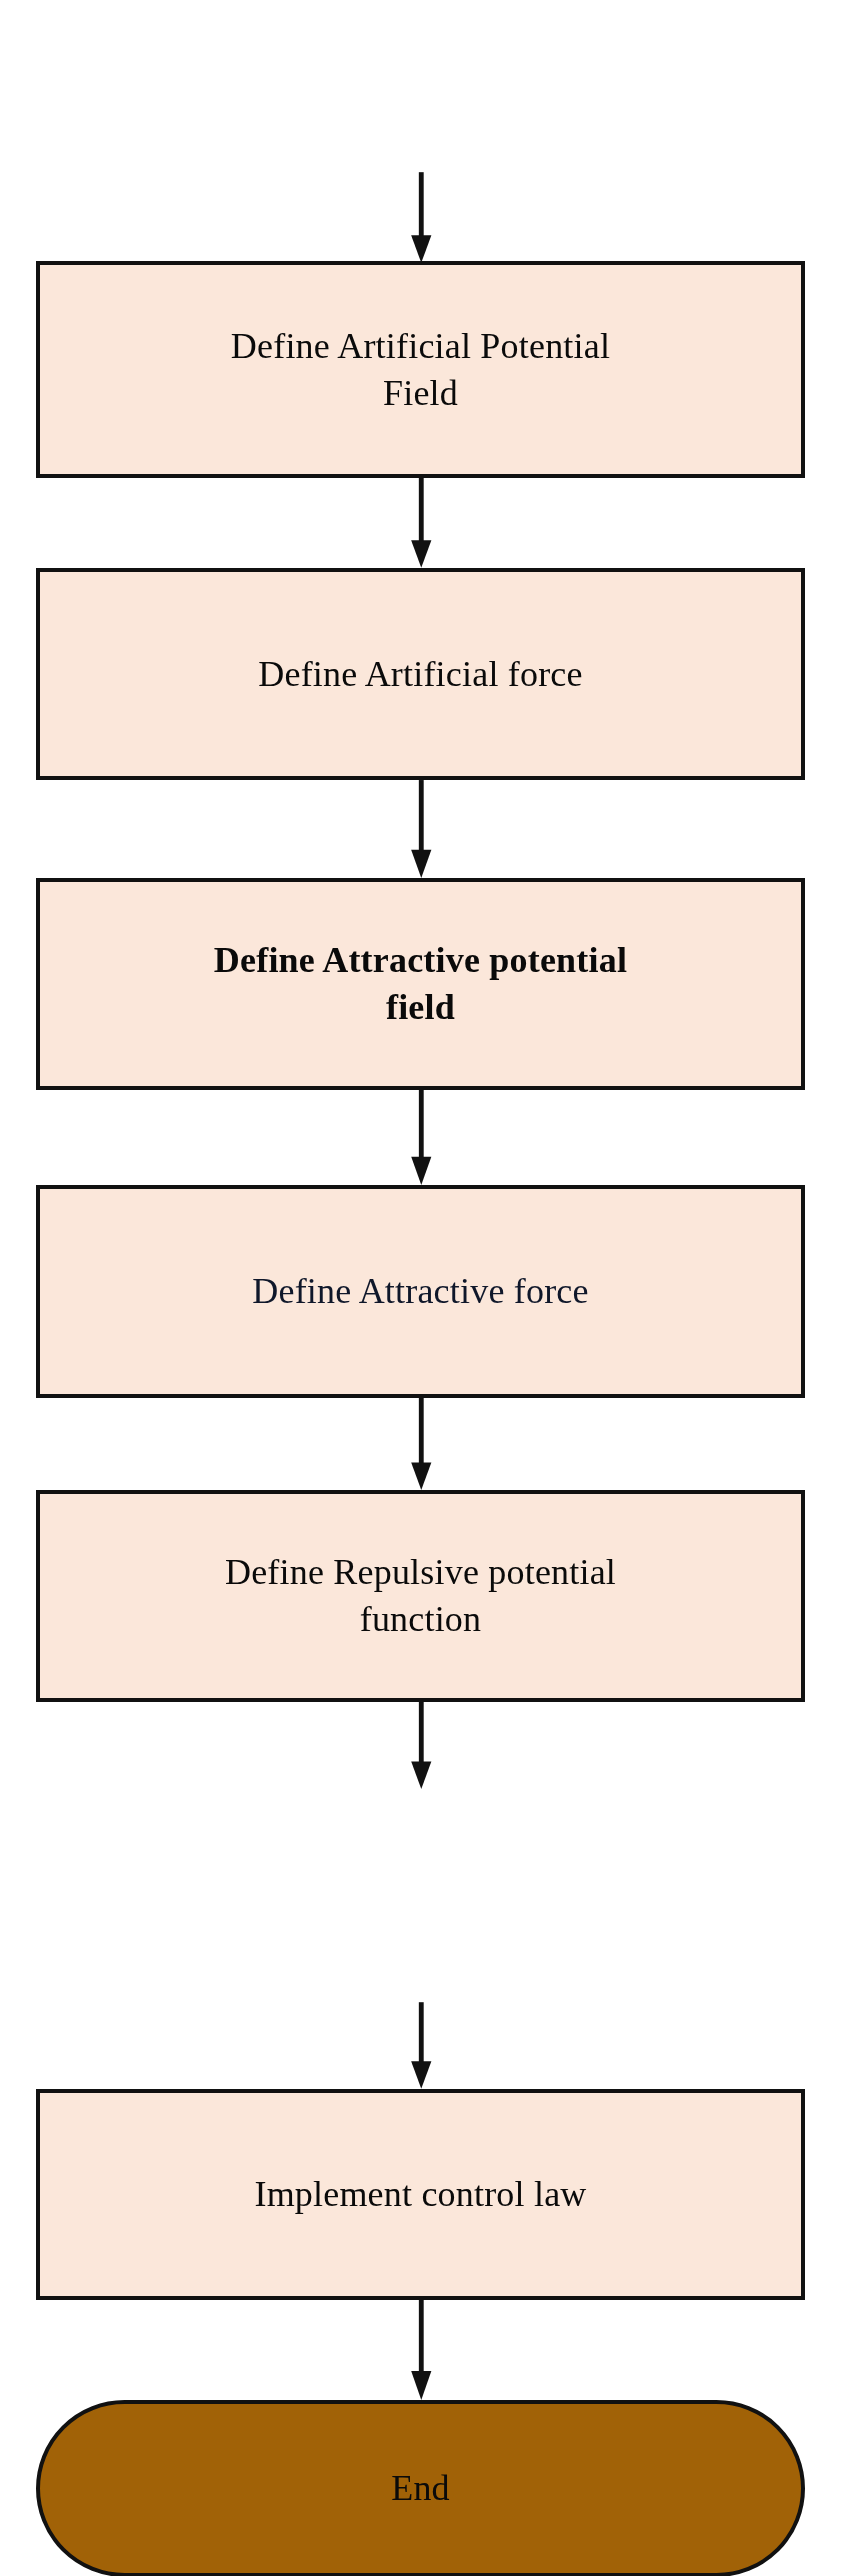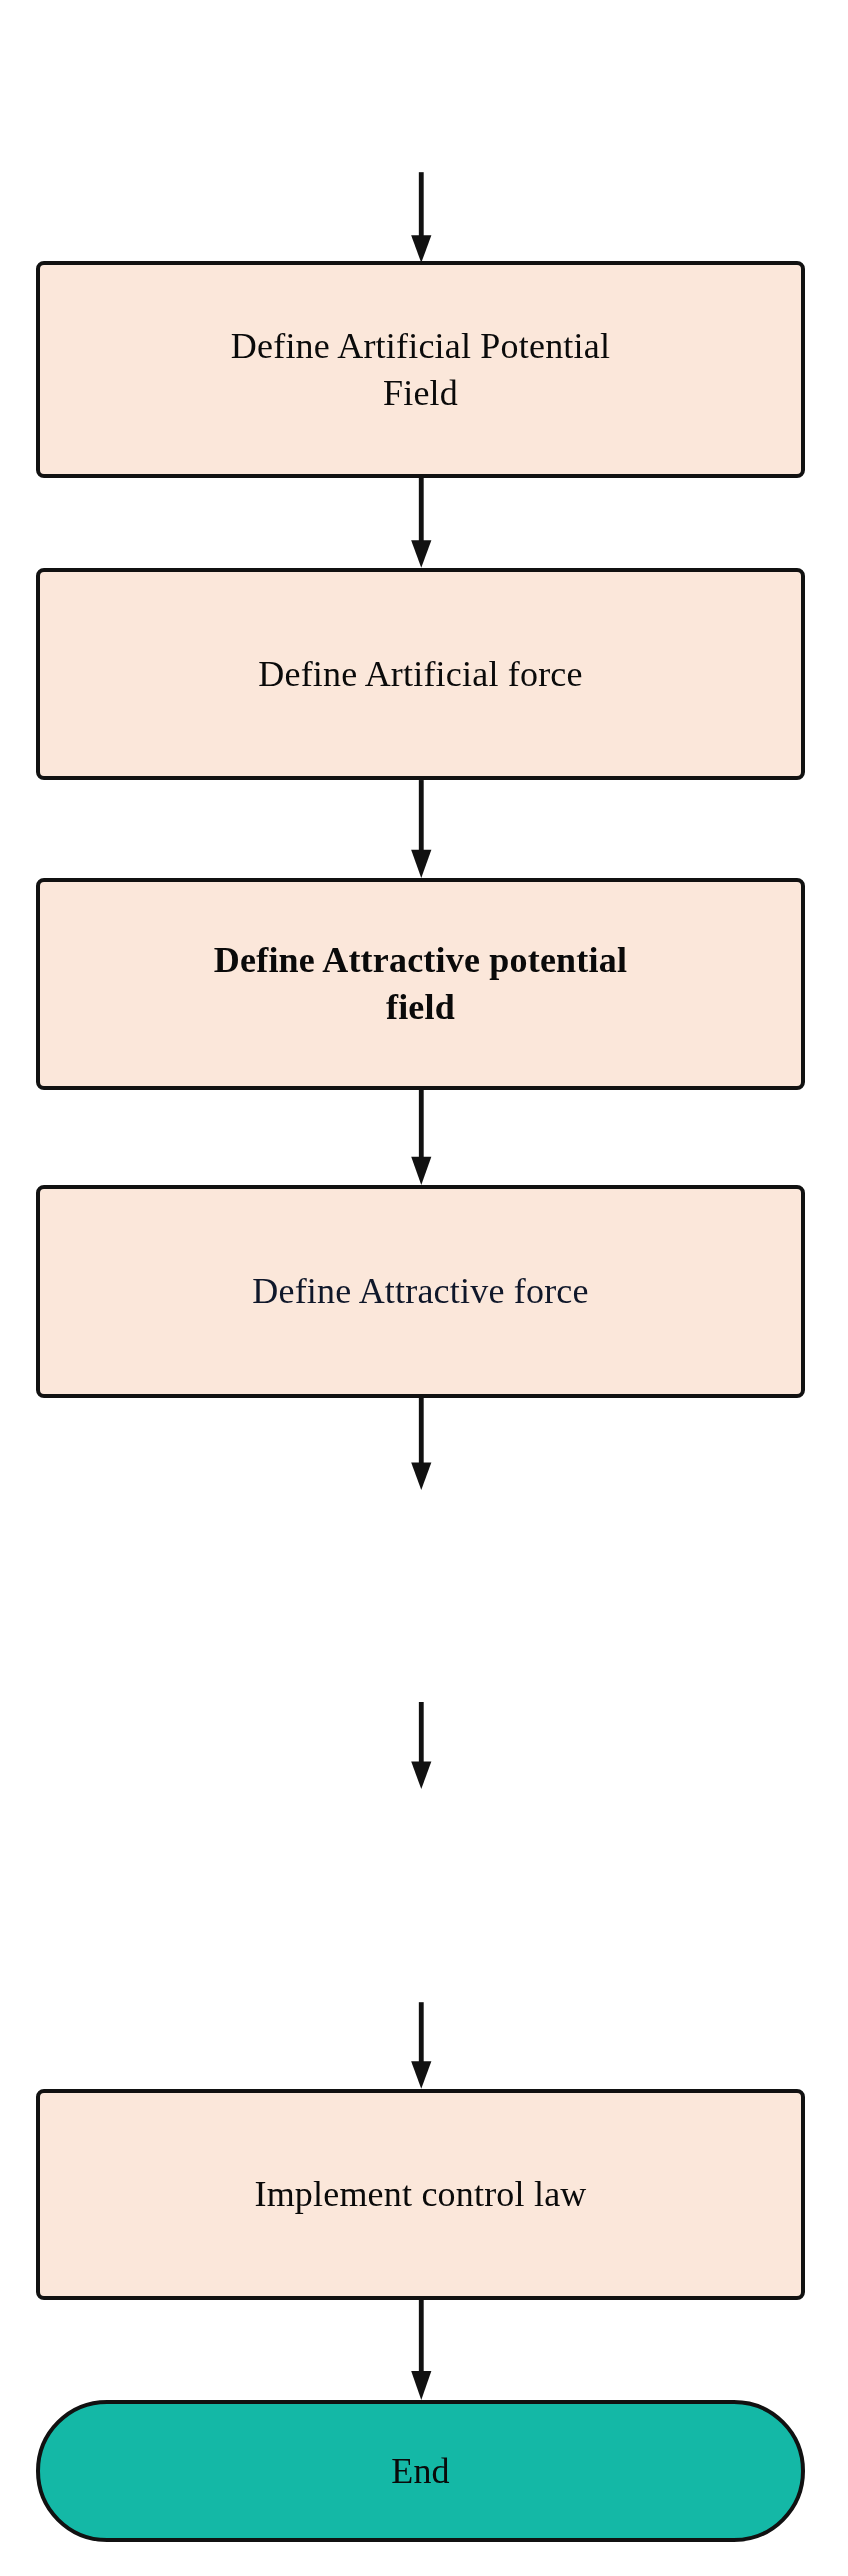--- a/index.html
+++ b/index.html
@@ -35,21 +35,21 @@
     font-size: 36px;
     line-height: 1.30;
     letter-spacing: 0.2px;
     padding: 0 21px;
     white-space: pre-line;
   }
   .terminator {
     border-radius: 97px;
   }
   .process {
-    border-radius: 8px;
+    border-radius: 0;
   }
   .connector {
     position: absolute;
     left: 0;
     width: 849px;
     pointer-events: none;
   }
   .connector svg {
     display: block;
   }
@@ -106,20 +106,24 @@
     <span class="label" style="color: #0f172a;">Define Attractive force</span>
   </div>
 
   <div class="connector" style="top:1398px; height:92px;">
     <svg width="849" height="92" viewBox="0 0 1049 114">
       <line x1="520.5" y1="0" x2="520.5" y2="86" stroke="#111111" stroke-width="6"></line>
       <polygon points="508,80 533,80 520.5,114" fill="#111111"></polygon>
     </svg>
   </div>
 
+  <div class="node process" style="top: 1490px; height: 212px; background: rgb(251, 231, 218); border-color: rgb(17, 17, 17);">
+    <span class="label" style="color: rgb(10, 10, 10);">Define Repulsive potential
+function</span>
+  </div>
 
   <div class="connector" style="top:1702px; height:87px;">
     <svg width="849" height="87" viewBox="0 0 1049 108">
       <line x1="520.5" y1="0" x2="520.5" y2="80" stroke="#111111" stroke-width="6"></line>
       <polygon points="508,74 533,74 520.5,108" fill="#111111"></polygon>
     </svg>
   </div>
 
 
   <div class="connector" style="top:2002px; height:87px;">
@@ -133,18 +137,18 @@
     <span class="label" style="color: rgb(10, 10, 10);">Implement control law</span>
   </div>
 
   <div class="connector" style="top:2300px; height:100px;">
     <svg width="849" height="100" viewBox="0 0 1049 124">
       <line x1="520.5" y1="0" x2="520.5" y2="94" stroke="#111111" stroke-width="6"></line>
       <polygon points="508,88 533,88 520.5,124" fill="#111111"></polygon>
     </svg>
   </div>
 
-  <div class="node terminator" style="top: 2400px; height: 142px; background: #14b8a6; border-color: rgb(17, 17, 17);">
+  <div class="node terminator" style="top: 2400px; height: 177px; background: #a16207; border-color: rgb(17, 17, 17);">
     <span class="label" style="color: rgb(10, 10, 10);">End</span>
   </div>
 
 </div>
 
 
 </body></html>

